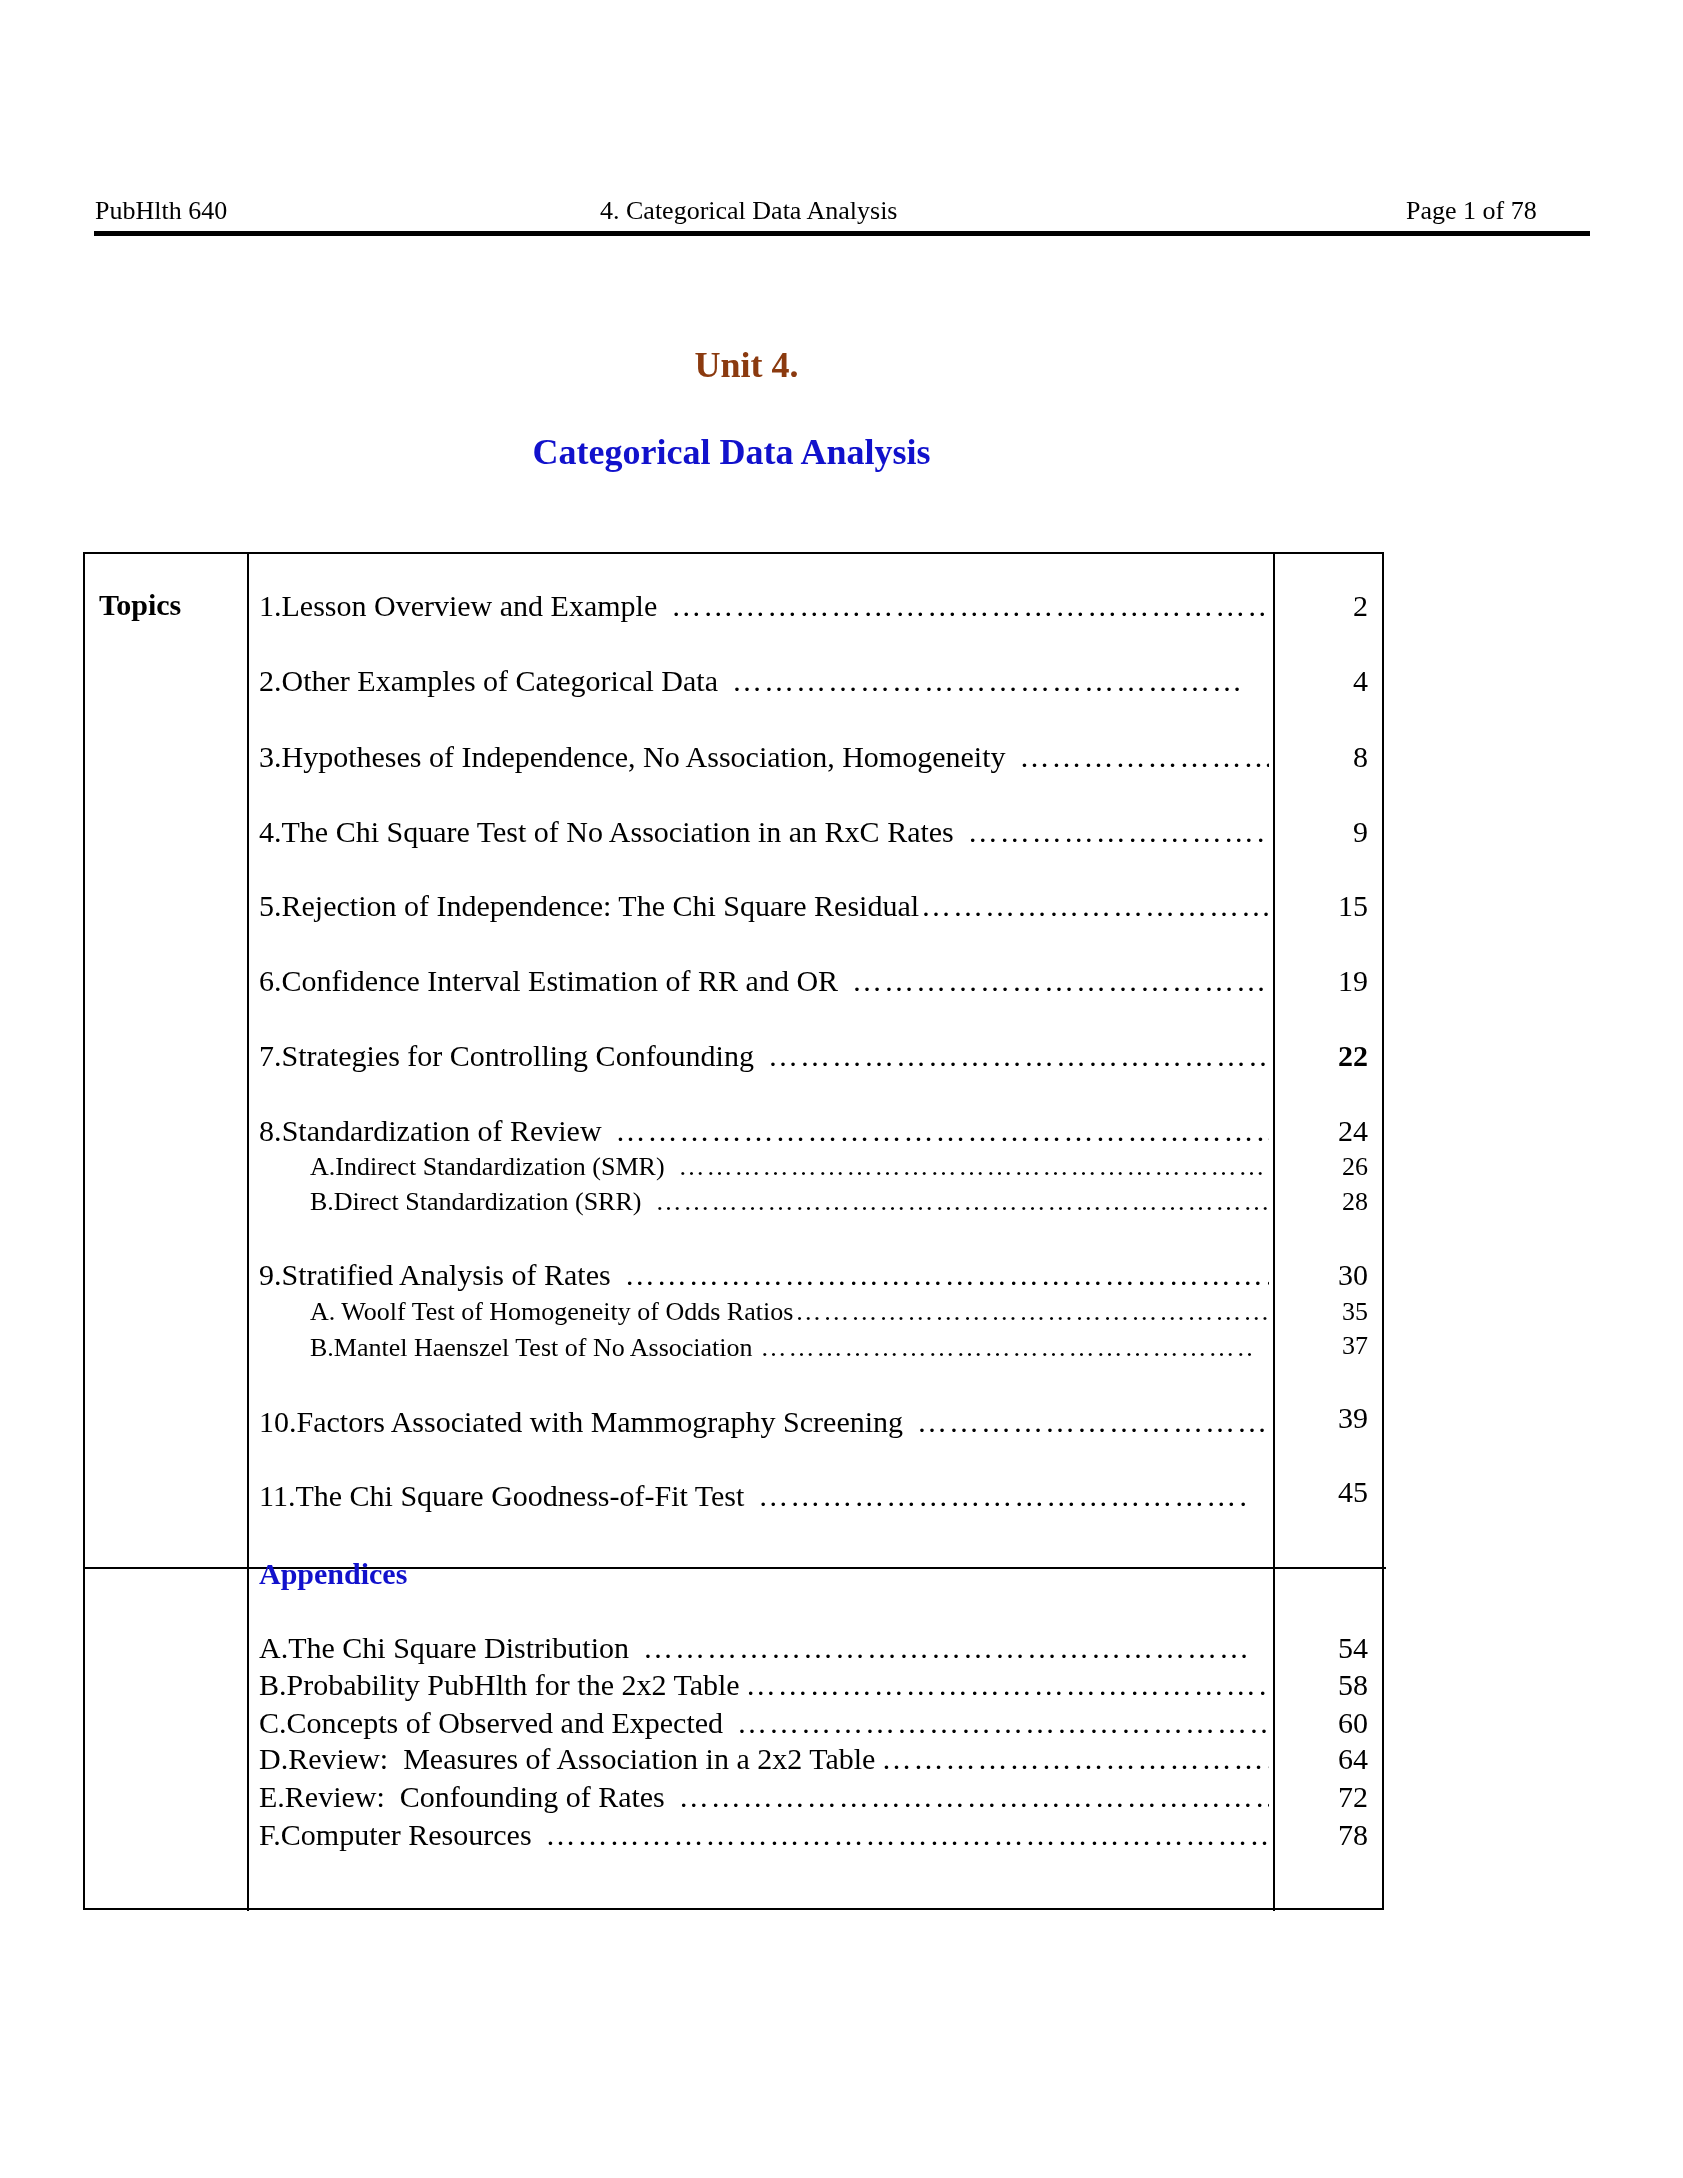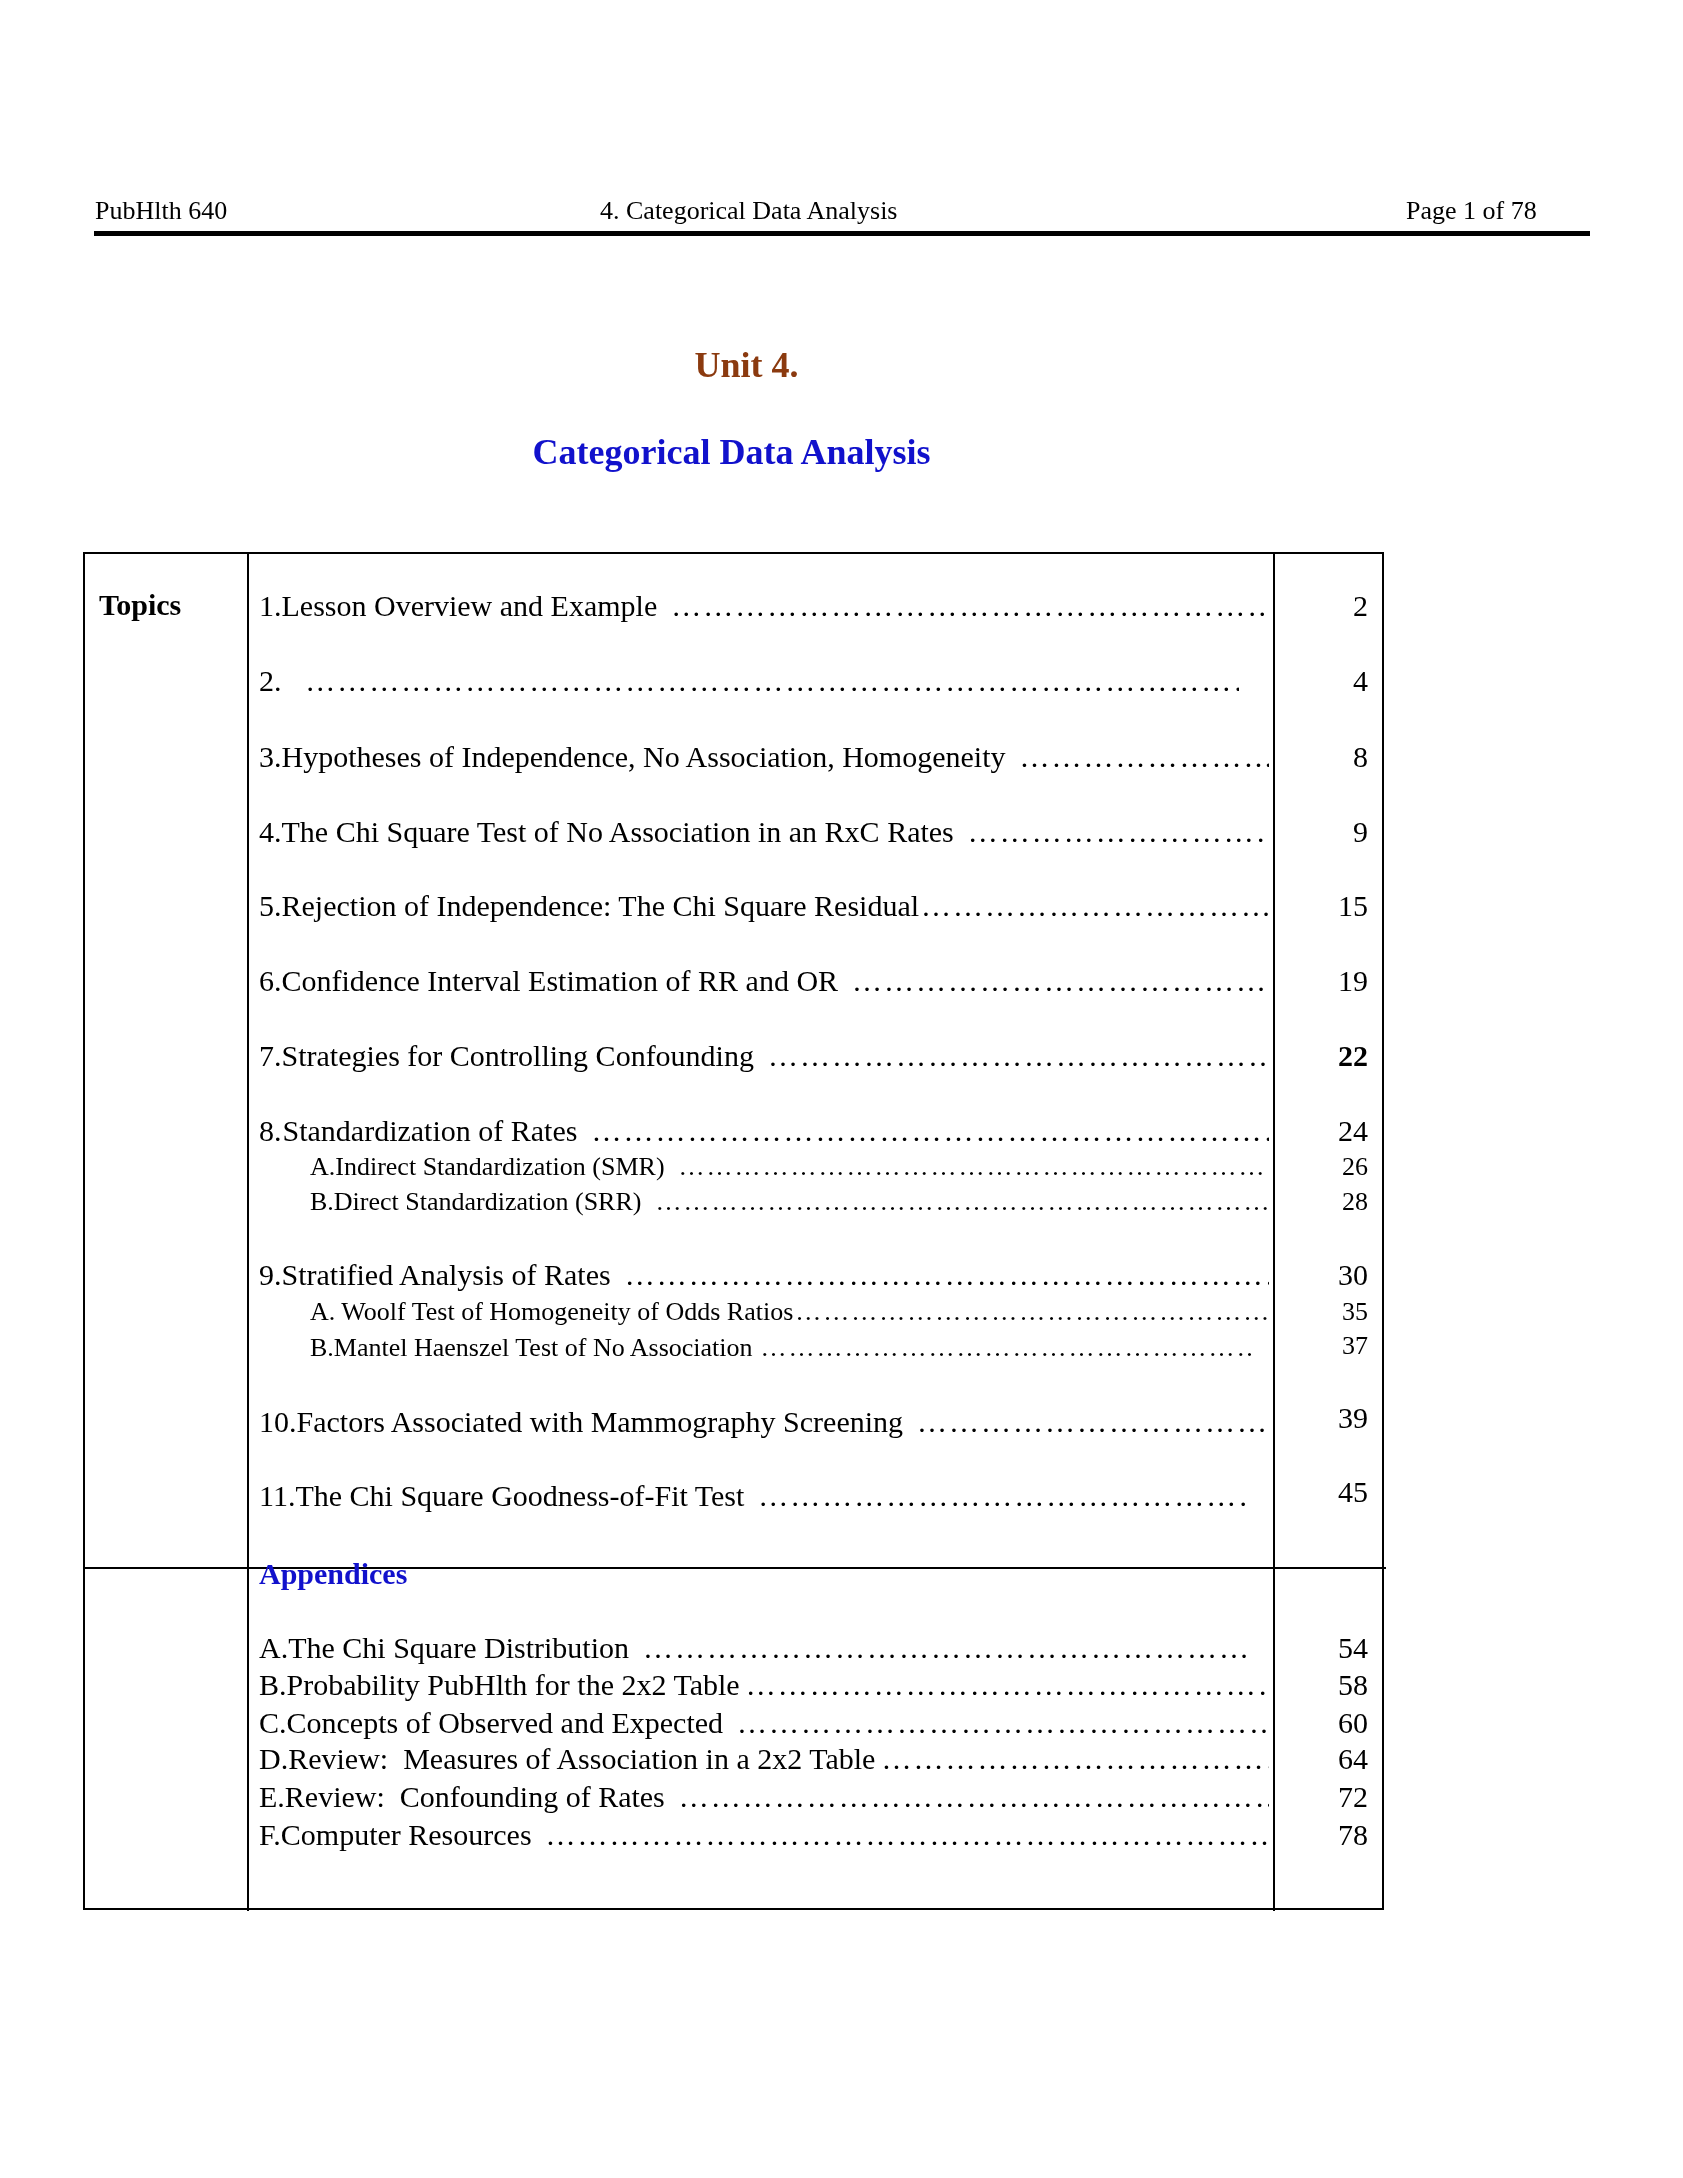--- a/index.html
+++ b/index.html
@@ -51,20 +51,21 @@
 
 <div class="row main" style="top:588px;">
   <span class="num">1.</span>
   <span class="txt">Lesson Overview and Example</span>
   <span class="leader">…………………………………………………………………………………………………………………………</span>
 </div>
 <div class="page main" style="top:588px;">2</div>
 
 <div class="row main" style="top:663px; width:980px;">
   <span class="num">2.</span>
+  <span class="txt">Other Examples of Categorical Data</span>
   <span class="leader">…………………………………………………………………………………………………………………………</span>
 </div>
 <div class="page main" style="top:663px;">4</div>
 
 <div class="row main" style="top:739px;">
   <span class="num">3.</span>
   <span class="txt">Hypotheses of Independence, No Association, Homogeneity</span>
   <span class="leader">…………………………………………………………………………………………………………………………</span>
 </div>
 <div class="page main" style="top:739px;">8</div>
@@ -92,21 +93,21 @@
 
 <div class="row main" style="top:1038px;">
   <span class="num">7.</span>
   <span class="txt">Strategies for Controlling Confounding</span>
   <span class="leader">…………………………………………………………………………………………………………………………</span>
 </div>
 <div class="page main" style="top:1038px;font-weight:bold;">22</div>
 
 <div class="row main" style="top:1113px;">
   <span class="num">8.</span>
-  <span class="txt">Standardization of Rates</span>
+  <span class="txt">Standardization of Review</span>
   <span class="leader">…………………………………………………………………………………………………………………………</span>
 </div>
 <div class="page main" style="top:1113px;">24</div>
 
 <div class="row sub" style="top:1152px;">
   <span class="num">A.</span>
   <span class="txt">Indirect Standardization (SMR)</span>
   <span class="leader">…………………………………………………………………………………………………………………………</span>
 </div>
 <div class="page sub" style="top:1152px; padding-left:0; width:81px;">26</div>

